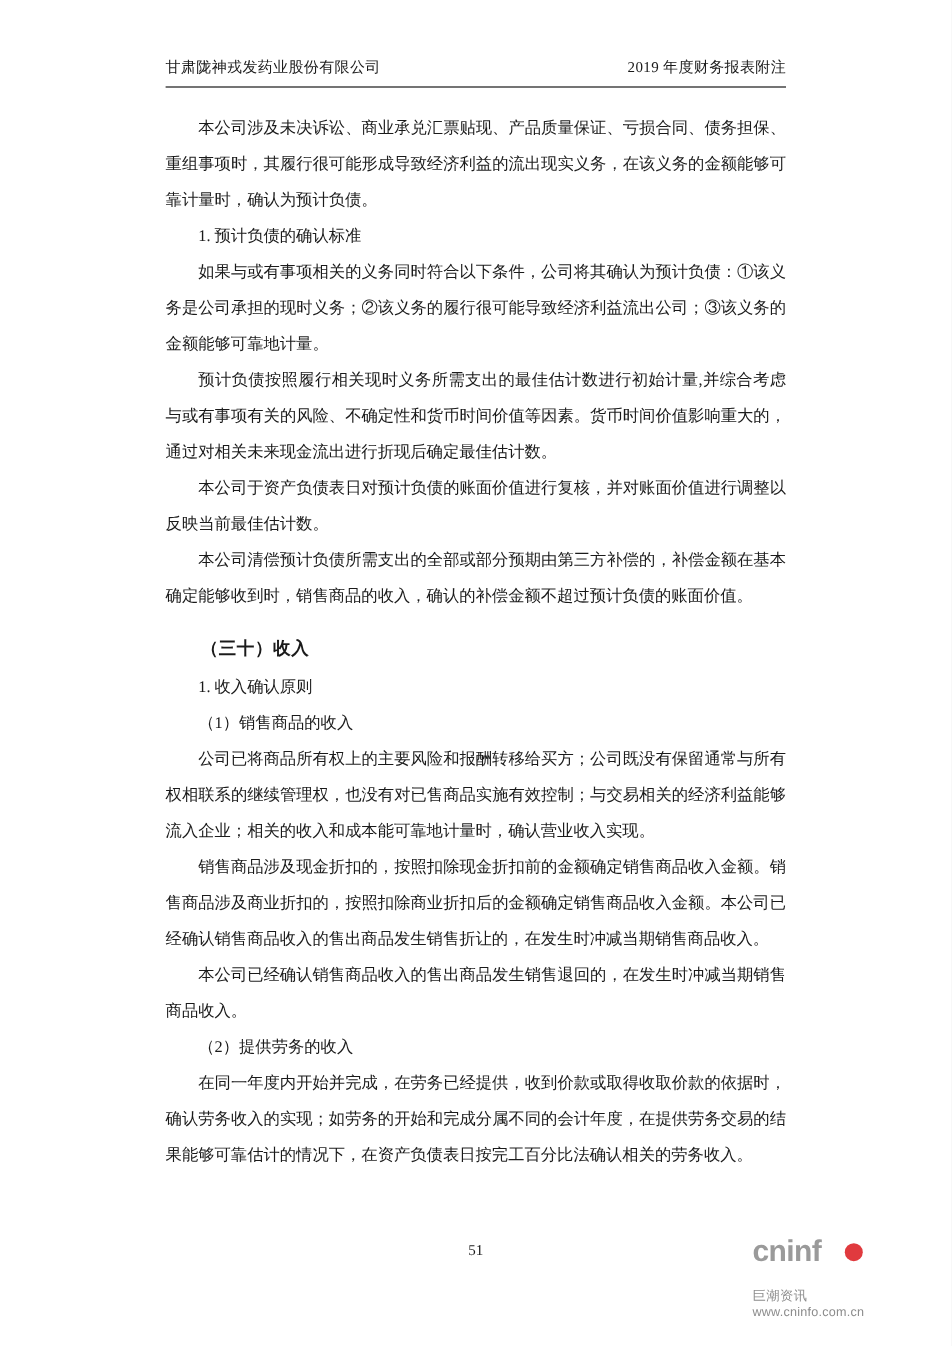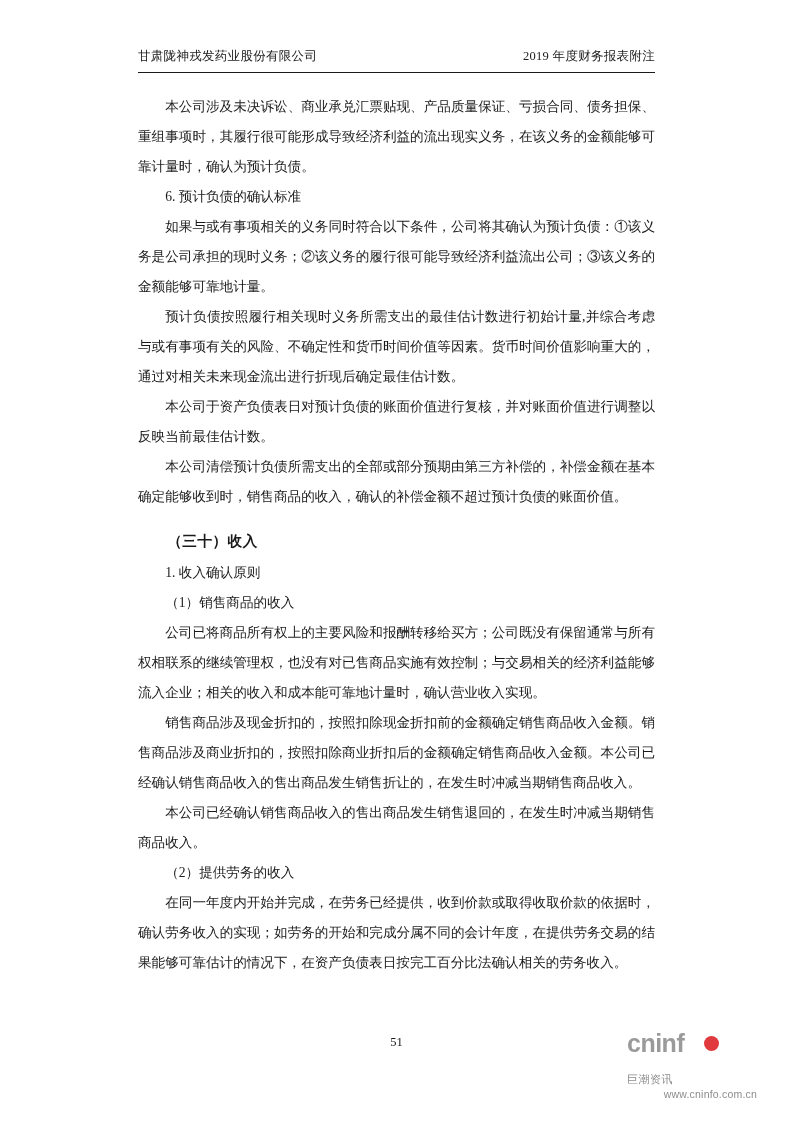--- a/index.html
+++ b/index.html
@@ -103,37 +103,36 @@
     margin-top: 16px;
     letter-spacing: 0.5px;
     font-family: Liberation Mono, monospace;
   }
   .logo-url {
     font-family: "Liberation Sans", sans-serif;
     font-size: 10.5px;
     color: #8c8c8c;
     margin-top: 1px;
     letter-spacing: 0.2px;
-    text-align: right;
   }
 </style>
 </head>
 <body>
 
 <div class="page">
 
   <div class="header">
     <div class="header-left">甘肃陇神戎发药业股份有限公司</div>
     <div class="header-right">2019 年度财务报表附注</div>
   </div>
   <div class="header-rule"></div>
 
   <div class="content">
     <p class="para">本公司涉及未决诉讼、商业承兑汇票贴现、产品质量保证、亏损合同、债务担保、重组事项时，其履行很可能形成导致经济利益的流出现实义务，在该义务的金额能够可靠计量时，确认为预计负债。</p>
-    <p class="para">6. 预计负债的确认标准</p>
+    <p class="para">1. 预计负债的确认标准</p>
     <p class="para">如果与或有事项相关的义务同时符合以下条件，公司将其确认为预计负债：①该义务是公司承担的现时义务；②该义务的履行很可能导致经济利益流出公司；③该义务的金额能够可靠地计量。</p>
     <p class="para">预计负债按照履行相关现时义务所需支出的最佳估计数进行初始计量,并综合考虑与或有事项有关的风险、不确定性和货币时间价值等因素。货币时间价值影响重大的，通过对相关未来现金流出进行折现后确定最佳估计数。</p>
     <p class="para">本公司于资产负债表日对预计负债的账面价值进行复核，并对账面价值进行调整以反映当前最佳估计数。</p>
     <p class="para">本公司清偿预计负债所需支出的全部或部分预期由第三方补偿的，补偿金额在基本确定能够收到时，销售商品的收入，确认的补偿金额不超过预计负债的账面价值。</p>
 
     <div class="section-title">（三十）收入</div>
 
     <p class="para">1. 收入确认原则</p>
     <p class="para">（1）销售商品的收入</p>
     <p class="para">公司已将商品所有权上的主要风险和报酬转移给买方；公司既没有保留通常与所有权相联系的继续管理权，也没有对已售商品实施有效控制；与交易相关的经济利益能够流入企业；相关的收入和成本能可靠地计量时，确认营业收入实现。</p>

